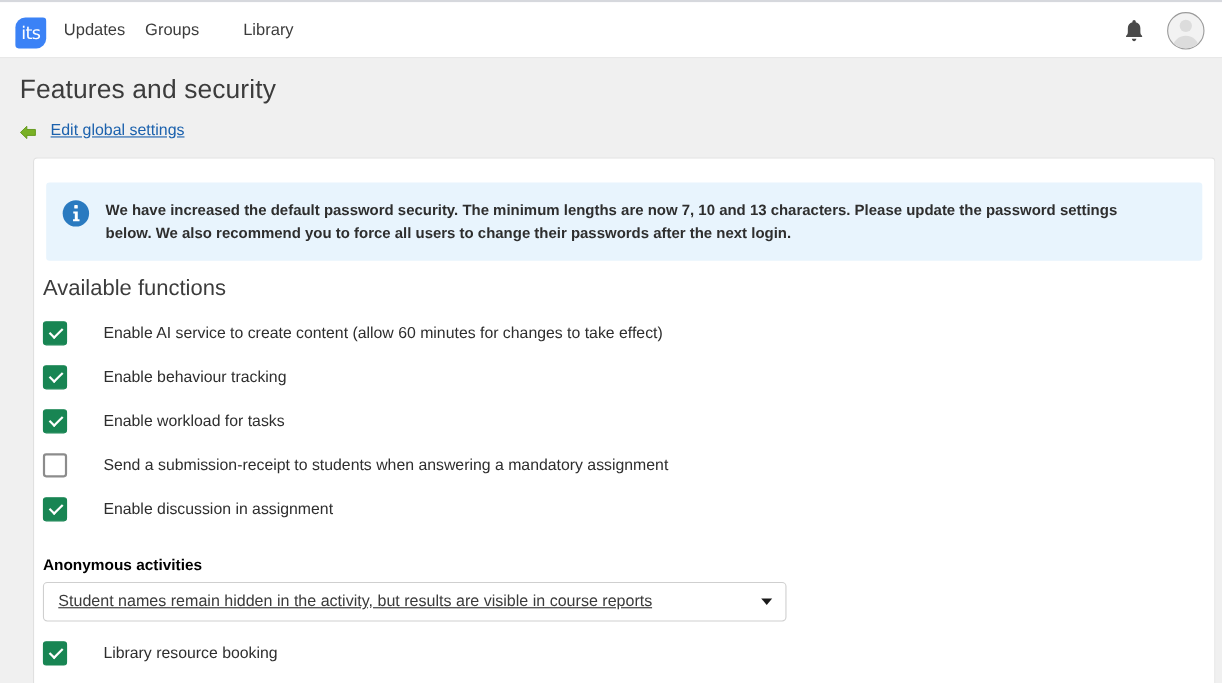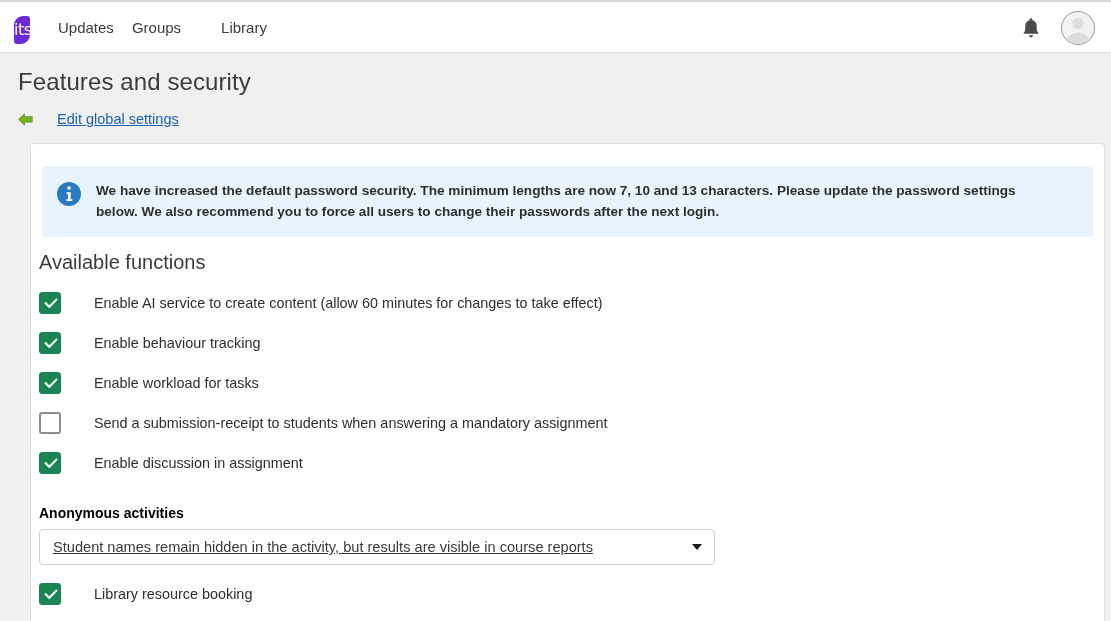--- a/index.html
+++ b/index.html
@@ -33,22 +33,22 @@
     top: 2px; left: 0;
     width: 1111px;
     height: 51px;
     background: #ffffff;
     border-bottom: 1px solid #e3e3e3;
     box-sizing: border-box;
   }
   .logo {
     position: absolute;
     left: 14px; top: 14px;
-    width: 16px; height: 28px;
-    background: #6d28d9;
+    width: 28px; height: 28px;
+    background: #3b82f6;
     border-radius: 9px 3px 9px 3px;
     color: #fff;
     font-size: 16px;
     line-height: 28px;
     text-align: center;
     letter-spacing: -0.5px;
     font-family: "DejaVu Sans", sans-serif;
   }
   .nav {
     position: absolute;
@@ -99,22 +99,22 @@
     font-size: 24px;
     color: #3c3c3c;
     font-weight: normal;
     margin: 0;
     letter-spacing: 0.1px;
   }
   .back-link-row {
     position: absolute;
     left: 18px; top: 111px;
     display: flex;
-    align-items: center;
-    gap: 24px;
+    align-items: flex-end;
+    gap: 13px;
   }
   .arrow-left-icon {
     width: 15px; height: 13px;
     display: block;
   }
   .back-link {
     font-size: 14.5px;
     color: #1b61ad;
     text-decoration: underline;
     cursor: pointer;

